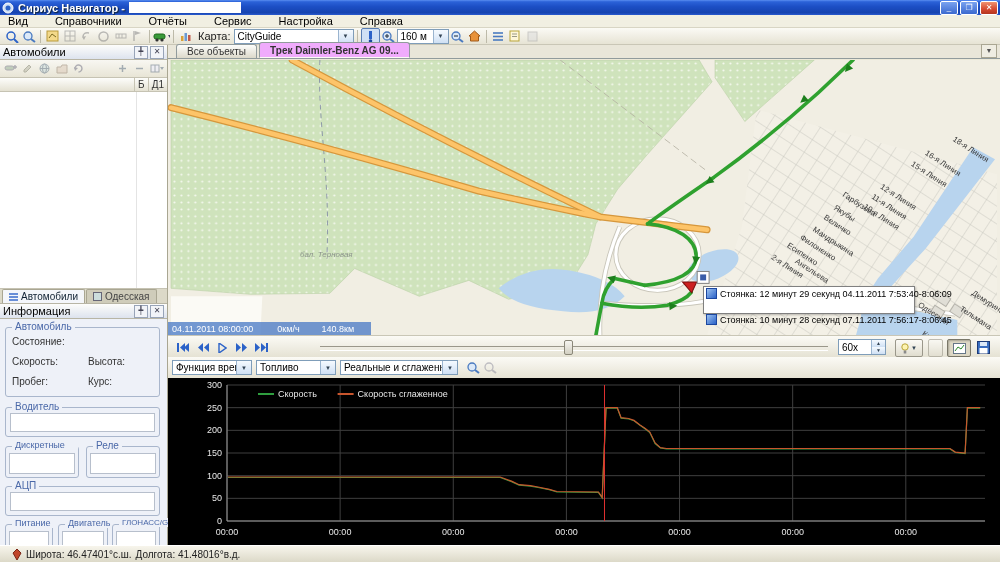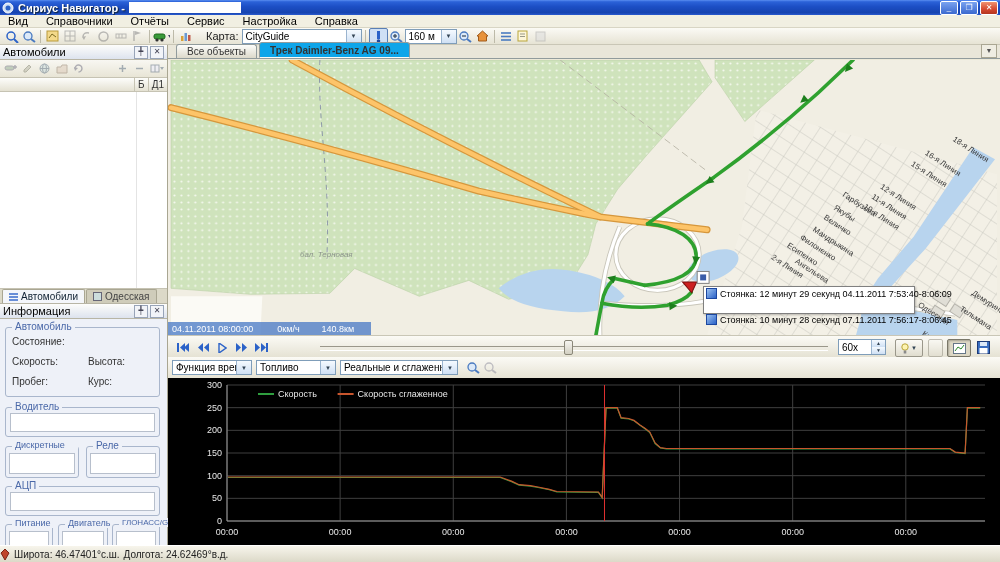--- a/index.html
+++ b/index.html
@@ -11,29 +11,29 @@
     background:linear-gradient(180deg,#5a8ef0 0%,#2b62d8 12%,#1c4ec4 45%,#1644b0 85%,#2a5bd0 100%);
     display:flex;align-items:center;padding:0 2px;box-sizing:border-box;}
   #titlebar .ttl{color:#fff;font-weight:bold;font-size:11px;margin-left:4px;text-shadow:1px 1px 1px #123;}
   .redact{width:112px;height:11px;background:#fff;margin-left:4px;}
   .winbtn{width:16px;height:12px;margin-left:2px;border:1px solid #fff;border-radius:2px;
     display:flex;align-items:center;justify-content:center;color:#fff;font-size:8px;line-height:8px;
     background:linear-gradient(#79a2ef,#3b69cf);}
   .winbtn.close{background:linear-gradient(#f0926f,#d6492f 60%,#b33520);}
   
   #menubar{left:0;top:15px;width:1000px;height:13px;background:#f1efe2;border-bottom:1px solid #d8d5c4;
-    display:flex;align-items:center;gap:18px;padding-left:8px;box-sizing:border-box;}
+    display:flex;align-items:center;gap:27px;padding-left:8px;box-sizing:border-box;}
   #menubar span{cursor:default;}
   
   #toolbar{left:0;top:28px;width:1000px;height:17px;background:linear-gradient(#fbfaf5,#e6e3d4);
     border-bottom:1px solid #c9c6b6;display:flex;align-items:center;padding-left:3px;box-sizing:border-box;}
   .tsep{width:1px;height:13px;background:#bdbaa9;margin:0 3px;}
   .ticon{width:17px;height:15px;display:flex;align-items:center;justify-content:center;}
   .ticon svg{display:block;}
-  .tlabel{margin:0 3px 0 12px;color:#222;}
+  .tlabel{margin:0 3px 0 4px;color:#222;}
   .combo{background:#fff;border:1px solid #7f9db9;height:15px;display:flex;align-items:center;
     font-size:10px;padding-left:3px;box-sizing:border-box;}
   .combo .val{flex:1;white-space:nowrap;overflow:hidden;}
   .combo .dd{width:14px;height:13px;background:linear-gradient(#f5faff,#cfe0f4);border-left:1px solid #9ab4cf;
     display:flex;align-items:center;justify-content:center;font-size:6px;color:#345;}
   .pressed{background:#cfe0f5;border:1px solid #5a7fb5;border-radius:2px;}
   
   #leftpane{left:0;top:45px;width:168px;height:500px;background:#ece9d8;border-right:1px solid #a9a692;box-sizing:border-box;}
   .phead{height:14px;background:linear-gradient(#fdfdfb,#dde3ee);border-bottom:1px solid #b8b5a5;
     display:flex;align-items:center;padding:0 3px;font-size:11px;}
@@ -58,21 +58,21 @@
   .grp{position:absolute;border:1px solid #a9b6cc;border-radius:3px;}
   .grp>.glabel{position:absolute;top:-7px;left:6px;background:#eef1f8;color:#4a68a8;padding:0 3px;font-size:10px;}
   .fld{position:absolute;font-size:10px;color:#333;}
   .ibox{position:absolute;background:#fff;border:1px solid #b7bfcc;}
   
   #tabstrip{left:168px;top:45px;width:832px;height:14px;background:#e9e6d9;border-bottom:1px solid #919b9c;
     display:flex;align-items:flex-end;padding-left:8px;box-sizing:border-box;gap:2px;}
   .xtab{height:13px;padding:0 10px;display:flex;align-items:center;font-size:10px;
     border:1px solid #919b9c;border-bottom:none;border-radius:3px 3px 0 0;
     background:linear-gradient(#fdfdfb,#dcd9ca);color:#333;}
-  .xtab.act{background:#0ea5e9;font-weight:bold;height:14px;border-bottom:1px solid #fbfaf4;}
+  .xtab.act{background:#f0abfc;font-weight:bold;height:14px;border-bottom:1px solid #fbfaf4;}
   .tabbtn{margin-left:auto;margin-right:3px;width:14px;height:12px;border:1px solid #a9a692;background:#efede2;
     font-size:7px;text-align:center;line-height:11px;color:#555;}
   #map{left:168px;top:60px;width:832px;height:275px;background:#f1eee3;}
   .street{font-size:8px;fill:#3b3b3b;}
   .arealbl{font-size:8px;fill:#8d948d;font-style:italic;}
   #maptip{left:703px;top:286px;width:212px;height:28px;background:#fff;border:1px solid #808080;
     box-shadow:1px 1px 2px rgba(0,0,0,.25);font-size:9px;display:flex;flex-direction:column;justify-content:space-around;padding:1px 2px;box-sizing:border-box;gap:15px;}
   #maptip .row{display:flex;align-items:center;gap:3px;white-space:nowrap;}
   .tipicon{width:9px;height:9px;background:linear-gradient(135deg,#9cc2f0,#2b62c8);border:1px solid #1c47a0;flex:0 0 9px;}
   #mapoverlay{left:168px;top:322px;width:203px;height:13px;background:rgba(77,124,199,.78);
@@ -93,21 +93,21 @@
     background:linear-gradient(#fbfaf5,#e0ddcf);display:flex;align-items:center;justify-content:center;gap:2px;}
   .sqbtn.sunken{background:#ded9c6;border-color:#7a7768;box-shadow:inset 1px 1px 2px rgba(0,0,0,.25);}
   
   #charttools{left:168px;top:357px;width:832px;height:21px;background:linear-gradient(#fbfaf5,#e6e3d4);
     border-bottom:1px solid #555;}
   #charttools .combo{position:absolute;top:3px;}
   
   #chart{left:168px;top:378px;width:832px;height:167px;background:#000;}
   
   #statusbar{left:0;top:545px;width:1000px;height:17px;background:linear-gradient(#f7f5ec,#dcd9c8);
-    border-top:1px solid #fff;display:flex;align-items:center;padding-left:0;box-sizing:border-box;font-size:10px;color:#222;gap:4px;}
+    border-top:1px solid #fff;display:flex;align-items:center;padding-left:12px;box-sizing:border-box;font-size:10px;color:#222;gap:4px;}
 </style>
 </head>
 <body>
 
 <div id="titlebar" class="abs">
   <svg width="12" height="12">
       <circle cx="6" cy="6" r="5" fill="#cfe0f5" stroke="#fff"></circle>
       <circle cx="6" cy="6" r="2.5" fill="#2b62c8"></circle>
     </svg>
   <span class="ttl">Сириус Навигатор -</span>
@@ -642,14 +642,14 @@
       <line x1="169.6" y1="16" x2="185.6" y2="16" stroke="#c8552d" stroke-width="2"></line>
       <text x="189.6" y="19" fill="#e8e8e8" font-size="9" font-family="Liberation Sans,sans-serif">Скорость сглаженное</text>
     </svg>
 </div>
 
 <div id="statusbar" class="abs">
   <svg width="10" height="11">
       <polygon points="5,0 9,4 5,11 1,4" fill="#c0452a" stroke="#7a2414"></polygon>
     </svg>
   <span>Широта: 46.47401°с.ш.</span>
-  <span>Долгота: 24.62469°в.д.</span>
+  <span>Долгота: 41.48016°в.д.</span>
 </div>
 
 </body></html>

